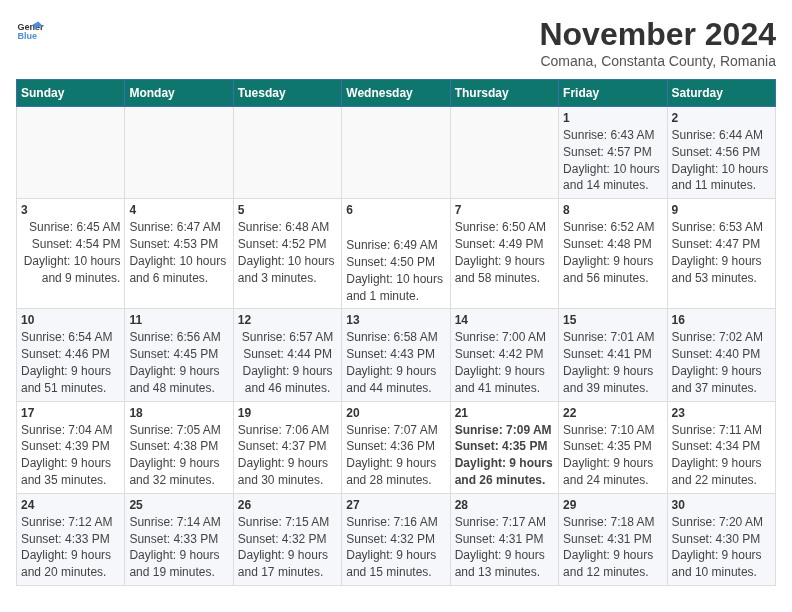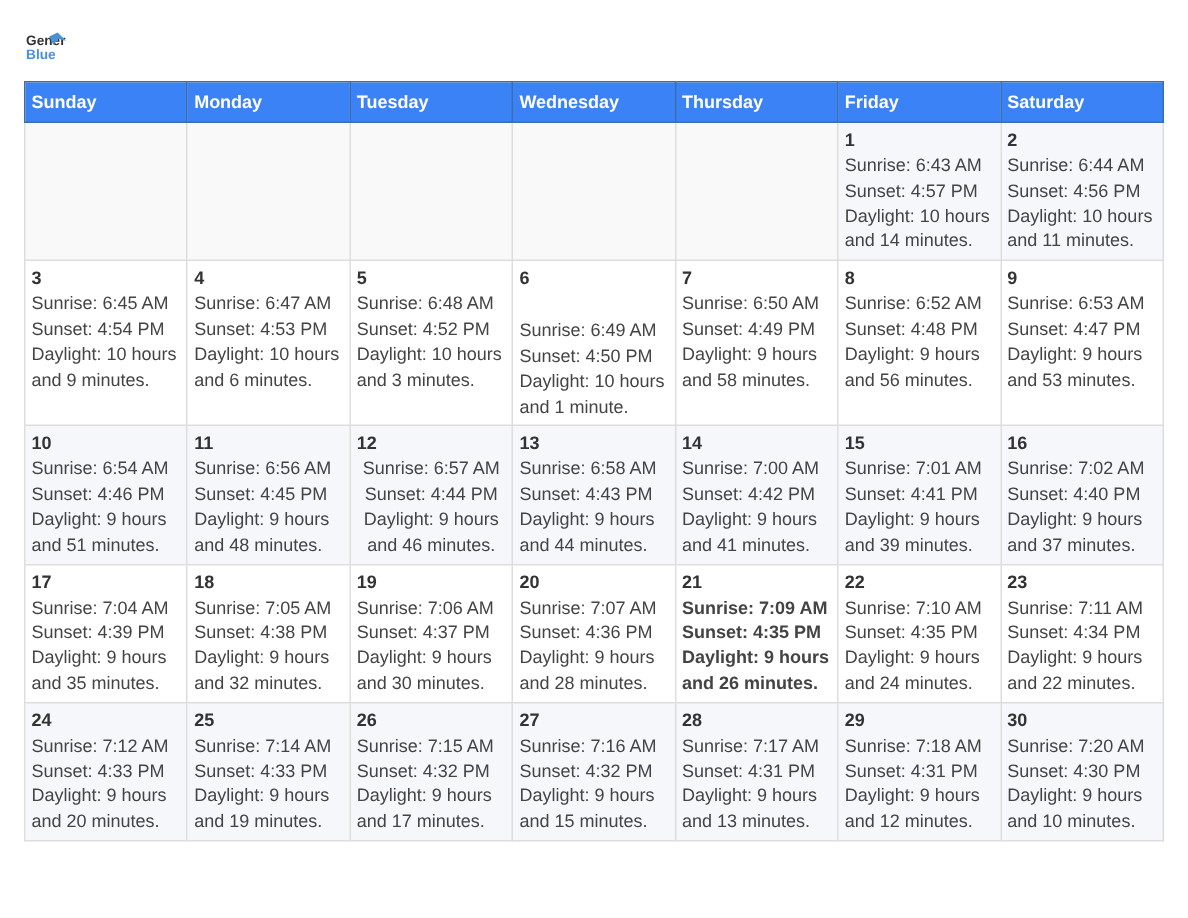--- a/index.html
+++ b/index.html
@@ -36,21 +36,21 @@
     .subtitle {
       font-size: 14px;
       color: #555;
     }
     table {
       width: 100%;
       border-collapse: collapse;
       table-layout: fixed;
     }
     thead tr {
-      background-color: #3b82f6;
+      background-color: #0f766e;
     }
     thead th {
       color: #fff;
       font-size: 12px;
       font-weight: bold;
       padding: 6px 4px;
       text-align: left;
       border: 1px solid #3a6faf;
     }
     tbody tr {
@@ -88,20 +88,24 @@
 </head>
 <body>
 
 <div class="header-area">
   <div class="logo">
     <svg class="logo-icon" viewBox="0 0 40 40">
       <text x="2" y="20" font-size="13" font-weight="bold" fill="#333">General</text>
       <text x="2" y="33" font-size="13" font-weight="bold" fill="#4a90d9">Blue</text>
       <polygon points="32,8 40,16 32,14 28,20 24,12" fill="#4a90d9"></polygon>
     </svg>
+  </div>
+  <div class="title-area">
+    <div class="main-title">November 2024</div>
+    <div class="subtitle">Comana, Constanta County, Romania</div>
   </div>
 </div>
 
 <table>
   <thead>
     <tr>
     <th>Sunday</th>
         <th>Monday</th>
         <th>Tuesday</th>
         <th>Wednesday</th>
@@ -126,21 +130,21 @@
         <td>
           <span class="day-number">2</span>
           <div class="day-info" style="white-space: pre-line;">Sunrise: 6:44 AM
 Sunset: 4:56 PM
 Daylight: 10 hours and 11 minutes.</div>
         </td>
       </tr>
       <tr>
         <td>
           <span class="day-number">3</span>
-          <div class="day-info" style="white-space: pre-line;">Sunrise: 6:45 AM
+          <div class="day-info" style="white-space: pre-line; text-align: right;">Sunrise: 6:45 AM
 Sunset: 4:54 PM
 Daylight: 10 hours and 9 minutes.</div>
         </td>
         <td>
           <span class="day-number">4</span>
           <div class="day-info" style="white-space: pre-line;">Sunrise: 6:47 AM
 Sunset: 4:53 PM
 Daylight: 10 hours and 6 minutes.</div>
         </td>
         <td>

